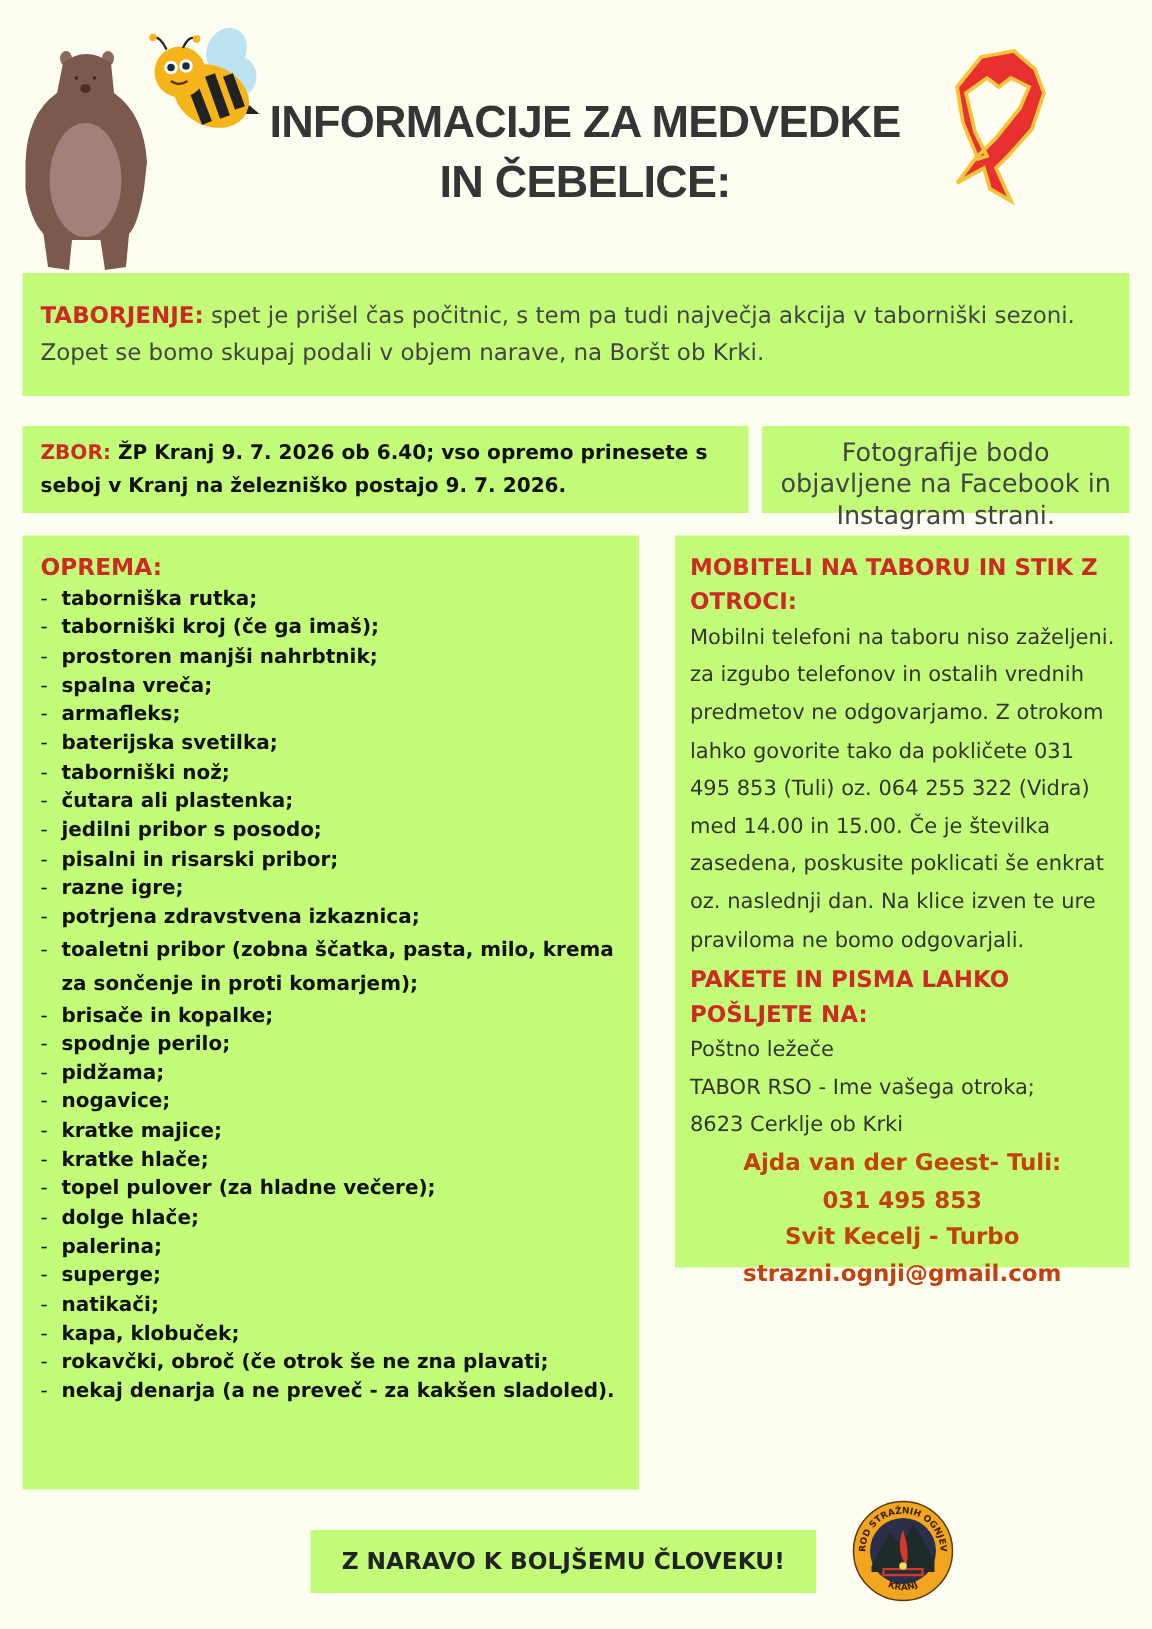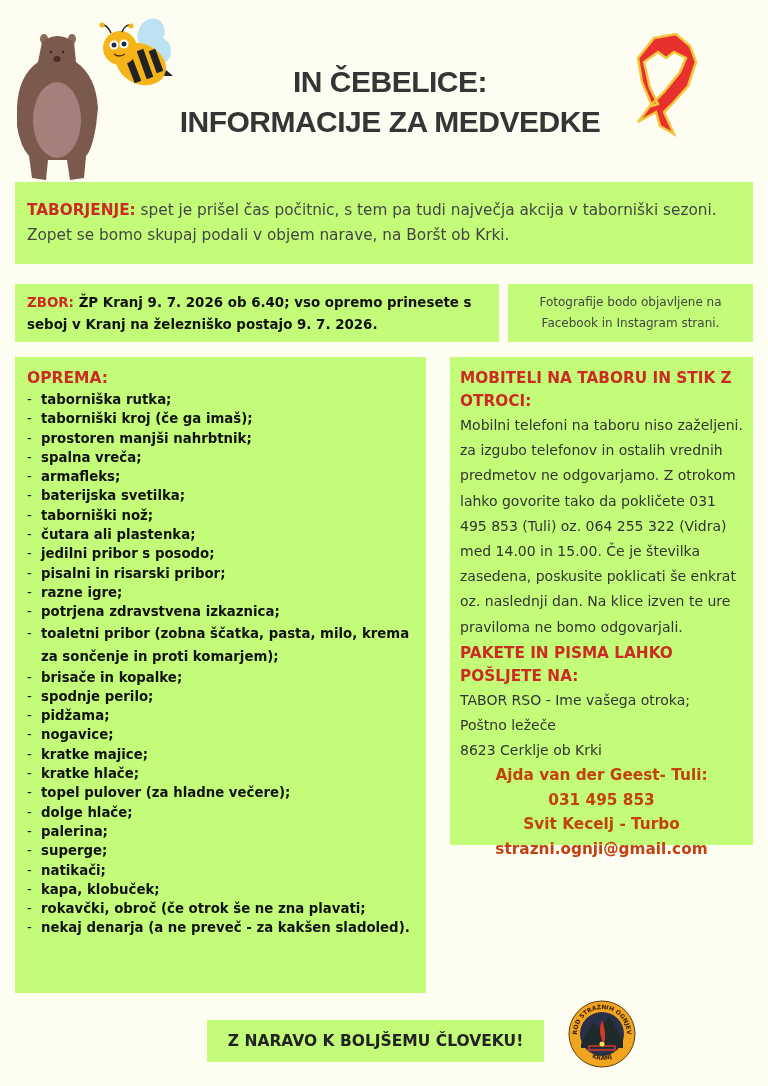--- a/index.html
+++ b/index.html
@@ -25,21 +25,21 @@
     padding: 16px 12px; font-size: 15.3px; line-height: 25px; color: #444;
   }
   .intro .lbl { font-size: 15.3px; margin-top: 32px; }
   .zbor {
     left: 15px; top: 284px; width: 484px; height: 58px;
     padding: 8px 12px; font-size: 13.4px; line-height: 22px;
     font-weight: bold; color: #111;
   }
   .foto {
     left: 508px; top: 284px; width: 245px; height: 58px;
-    padding: 8px 10px; font-size: 12px; line-height: 21px;
+    padding: 8px 10px; font-size: 17px; line-height: 21px;
     color: #444; text-align: center;
   }
   .oprema {
     left: 15px; top: 357px; width: 411px; height: 636px;
     padding: 10px 12px; font-size: 13.3px; color: #111;
   }
   .oprema .hdr { font-size: 15.5px; line-height: 22px; }
   .oprema ul { list-style: none; margin-top: 1px; }
   .oprema li { display: flex; font-weight: bold; line-height: 19.3px; }
   .oprema li .dash { width: 14px; flex: none; font-weight: normal; }
@@ -82,22 +82,22 @@
     <circle cx="18" cy="29" r="2.5" fill="#1c2a4a"></circle>
   <circle cx="28" cy="28" r="4.5" fill="#fff"></circle>
     <circle cx="28" cy="28" r="2.5" fill="#1c2a4a"></circle>
   <path d="M18 38 Q23 42 29 38" stroke="#5a3010" stroke-width="1.5" fill="none"></path>
   <path d="M15 17 Q11 8 6 9 M26 16 Q30 7 35 10" stroke="#222" stroke-width="1.5" fill="none"></path>
   <circle cx="6" cy="9" r="2.5" fill="#f6b41b"></circle>
     <circle cx="35" cy="10" r="2.5" fill="#f6b41b"></circle>
 </svg>
 
 <div class="title">
+  <div>INFORMACIJE ZA MEDVEDKE</div>
   <div>IN ČEBELICE:</div>
-  <div>INFORMACIJE ZA MEDVEDKE</div>
 </div>
 
 <svg class="abs" style="left:634px;top:32px" width="66" height="108" viewBox="0 0 66 108">
   <path d="M20 6 L42 2 L56 14 L62 30 L54 54 L38 72 L30 80 L40 102 L26 94 L22 80 L4 90 L16 74 L30 60 L46 40 L52 26 L40 20 L32 26 L24 20 L10 30 L16 56 L24 72 L18 74 L8 50 L4 26 Z" fill="#e8302e" stroke="#f2c63c" stroke-width="2.5"></path>
 </svg>
 
 <div class="box intro">
   <span class="red lbl">TABORJENJE:</span><span> spet je prišel čas počitnic, s tem pa tudi največja akcija v taborniški sezoni. Zopet se bomo skupaj podali v objem narave, na Boršt ob Krki.</span>
 </div>
 
@@ -220,22 +220,22 @@
         <span class="dash">-</span>
         <span>nekaj denarja (a ne preveč - za kakšen sladoled).</span>
       </li>
     </ul>
 </div>
 
 <div class="box mob">
   <div class="red hdr">MOBITELI NA TABORU IN STIK Z OTROCI:</div>
   <div class="p">Mobilni telefoni na taboru niso zaželjeni. za izgubo telefonov in ostalih vrednih predmetov ne odgovarjamo. Z otrokom lahko govorite tako da pokličete 031 495 853 (Tuli) oz. 064 255 322 (Vidra) med 14.00 in 15.00. Če je številka zasedena, poskusite poklicati še enkrat oz. naslednji dan. Na klice izven te ure praviloma ne bomo odgovarjali.</div>
   <div class="red hdr" style="margin-top:2px">PAKETE IN PISMA LAHKO POŠLJETE NA:</div>
+  <div class="p">Poštno ležeče</div>
   <div class="p">TABOR RSO - Ime vašega otroka;</div>
-  <div class="p">Poštno ležeče</div>
   <div class="p">8623 Cerklje ob Krki</div>
   <div class="contact">Ajda van der Geest- Tuli:</div>
   <div class="contact">031 495 853</div>
   <div class="contact">Svit Kecelj - Turbo</div>
   <div class="contact">strazni.ognji@gmail.com</div>
 </div>
 
 <div class="box motto">
   <span>Z NARAVO K BOLJŠEMU ČLOVEKU!</span>
 </div>

